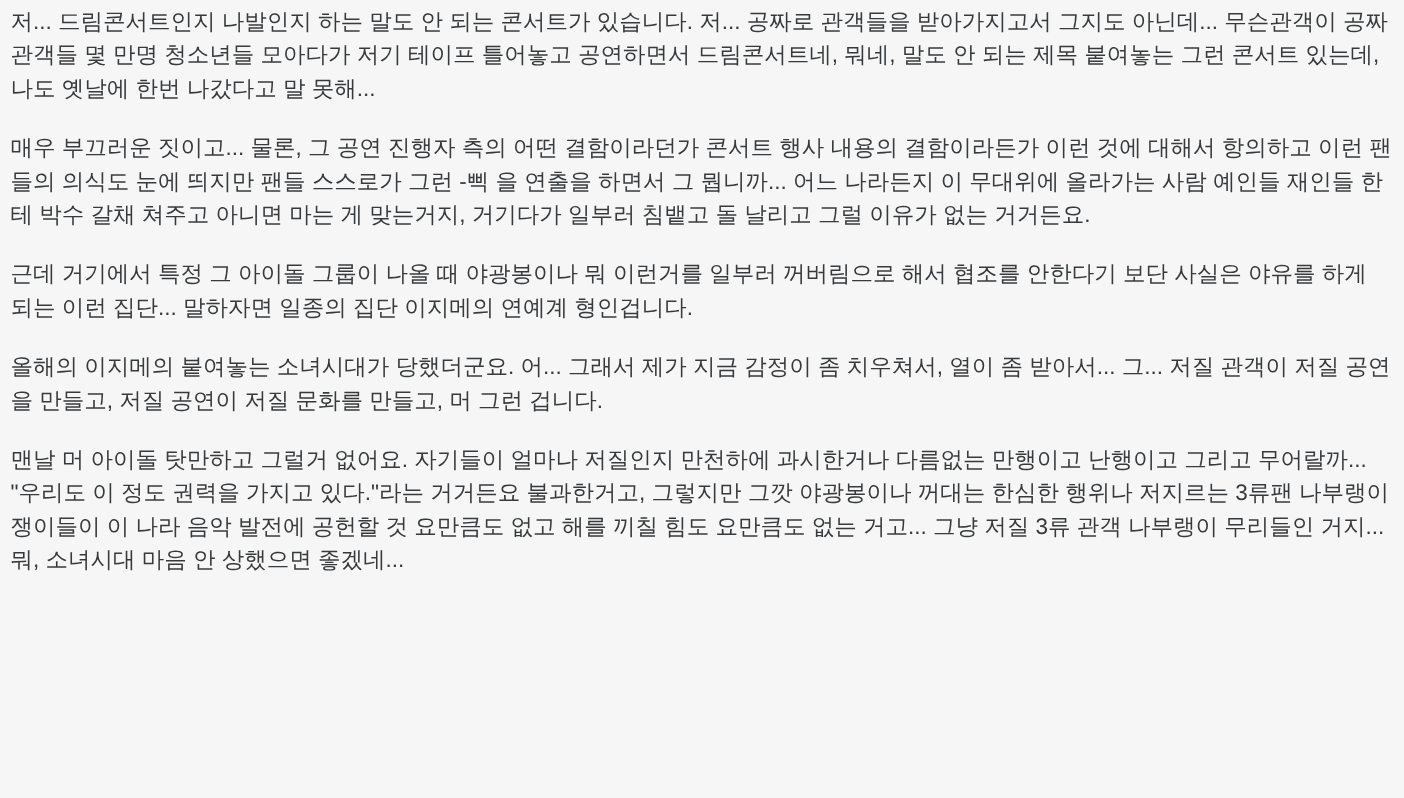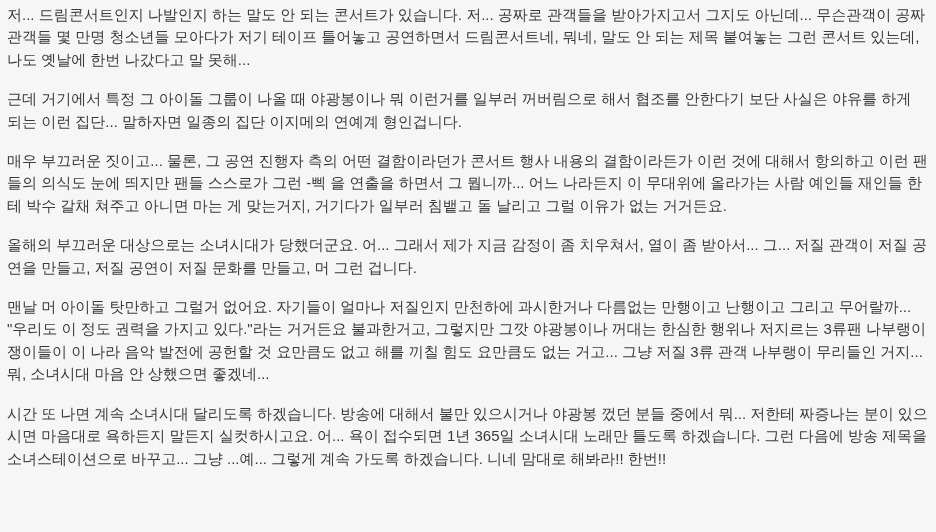--- a/index.html
+++ b/index.html
@@ -23,19 +23,18 @@
     margin-bottom: 17px;
     word-break: break-all;
     white-space: pre-wrap;
   }
 </style>
 </head>
 <body>
 
 <div class="page">
   <p class="para">저... 드림콘서트인지 나발인지 하는 말도 안 되는 콘서트가 있습니다. 저... 공짜로 관객들을 받아가지고서 그지도 아닌데... 무슨관객이 공짜 관객들 몇 만명 청소년들 모아다가 저기 테이프 틀어놓고 공연하면서 드림콘서트네, 뭐네, 말도 안 되는 제목 붙여놓는 그런 콘서트 있는데, 나도 옛날에 한번 나갔다고 말 못해...</p>
+  <p class="para">매우 부끄러운 짓이고... 물론, 그 공연 진행자 측의 어떤 결함이라던가 콘서트 행사 내용의 결함이라든가 이런 것에 대해서 항의하고 이런 팬들의 의식도 눈에 띄지만 팬들 스스로가 그런 -삑 을 연출을 하면서 그 뭡니까... 어느 나라든지 이 무대위에 올라가는 사람 예인들 재인들 한테 박수 갈채 쳐주고 아니면 마는 게 맞는거지, 거기다가 일부러 침뱉고 돌 날리고 그럴 이유가 없는 거거든요.</p>
   <p class="para">근데 거기에서 특정 그 아이돌 그룹이 나올 때 야광봉이나 뭐 이런거를 일부러 꺼버림으로 해서 협조를 안한다기 보단 사실은 야유를 하게 되는 이런 집단... 말하자면 일종의 집단 이지메의 연예계 형인겁니다.</p>
-  <p class="para">매우 부끄러운 짓이고... 물론, 그 공연 진행자 측의 어떤 결함이라던가 콘서트 행사 내용의 결함이라든가 이런 것에 대해서 항의하고 이런 팬들의 의식도 눈에 띄지만 팬들 스스로가 그런 -삑 을 연출을 하면서 그 뭡니까... 어느 나라든지 이 무대위에 올라가는 사람 예인들 재인들 한테 박수 갈채 쳐주고 아니면 마는 게 맞는거지, 거기다가 일부러 침뱉고 돌 날리고 그럴 이유가 없는 거거든요.</p>
-  <p class="para">올해의 부끄러운 대상으로는 소녀시대가 당했더군요. 어... 그래서 제가 지금 감정이 좀 치우쳐서, 열이 좀 받아서... 그... 저질 관객이 저질 공연을 만들고, 저질 공연이 저질 문화를 만들고, 머 그런 겁니다.</p>
+  <p class="para">올해의 이지메의 붙여놓는 소녀시대가 당했더군요. 어... 그래서 제가 지금 감정이 좀 치우쳐서, 열이 좀 받아서... 그... 저질 관객이 저질 공연을 만들고, 저질 공연이 저질 문화를 만들고, 머 그런 겁니다.</p>
   <p class="para">맨날 머 아이돌 탓만하고 그럴거 없어요. 자기들이 얼마나 저질인지 만천하에 과시한거나 다름없는 만행이고 난행이고 그리고 무어랄까... "우리도 이 정도 권력을 가지고 있다."라는 거거든요 불과한거고, 그렇지만 그깟 야광봉이나 꺼대는 한심한 행위나 저지르는 3류팬 나부랭이 쟁이들이 이 나라 음악 발전에 공헌할 것 요만큼도 없고 해를 끼칠 힘도 요만큼도 없는 거고... 그냥 저질 3류 관객 나부랭이 무리들인 거지... 뭐, 소녀시대 마음 안 상했으면 좋겠네...</p>
-  <p class="para">시간 또 나면 계속 소녀시대 달리도록 하겠습니다. 방송에 대해서 불만 있으시거나 야광봉 껐던 분들 중에서 뭐... 저한테 짜증나는 분이 있으시면 마음대로 욕하든지 말든지 실컷하시고요. 어... 욕이 접수되면 1년 365일 소녀시대 노래만 틀도록 하겠습니다. 그런 다음에 방송 제목을 소녀스테이션으로 바꾸고... 그냥 ...예... 그렇게 계속 가도록 하겠습니다. 니네 맘대로 해봐라!! 한번!!</p>
 
 </div>
 
 </body></html>

